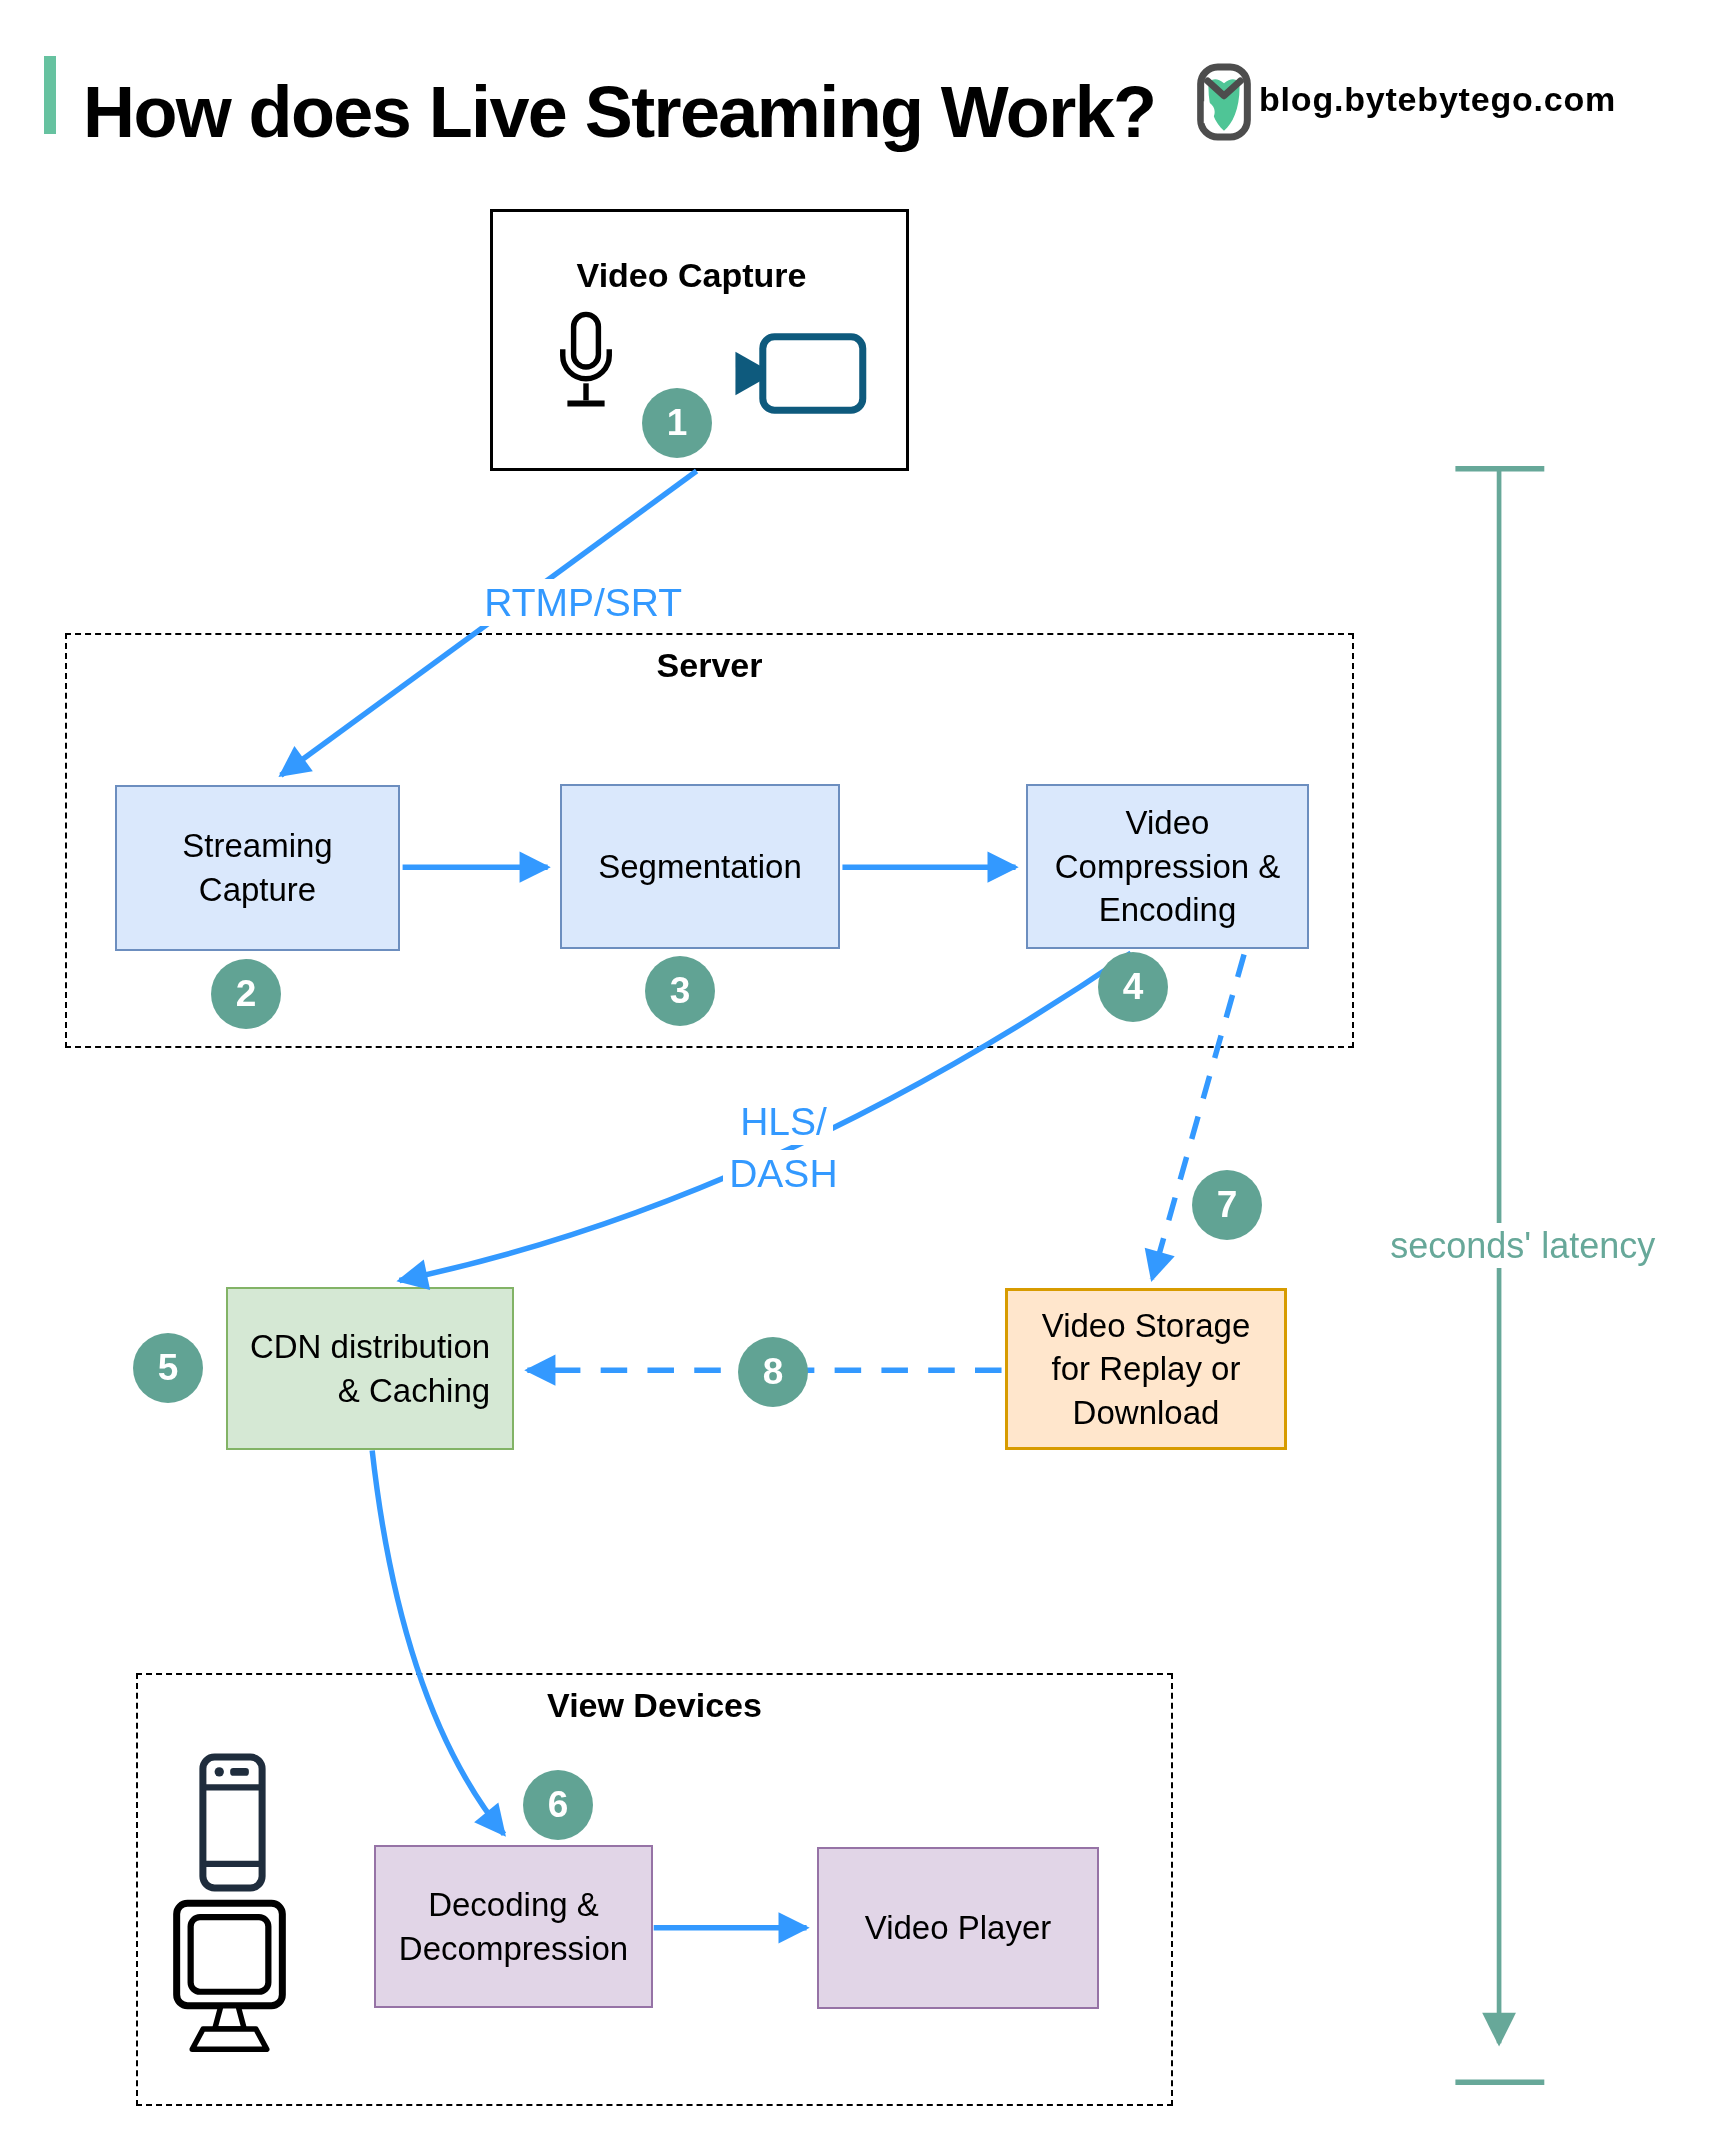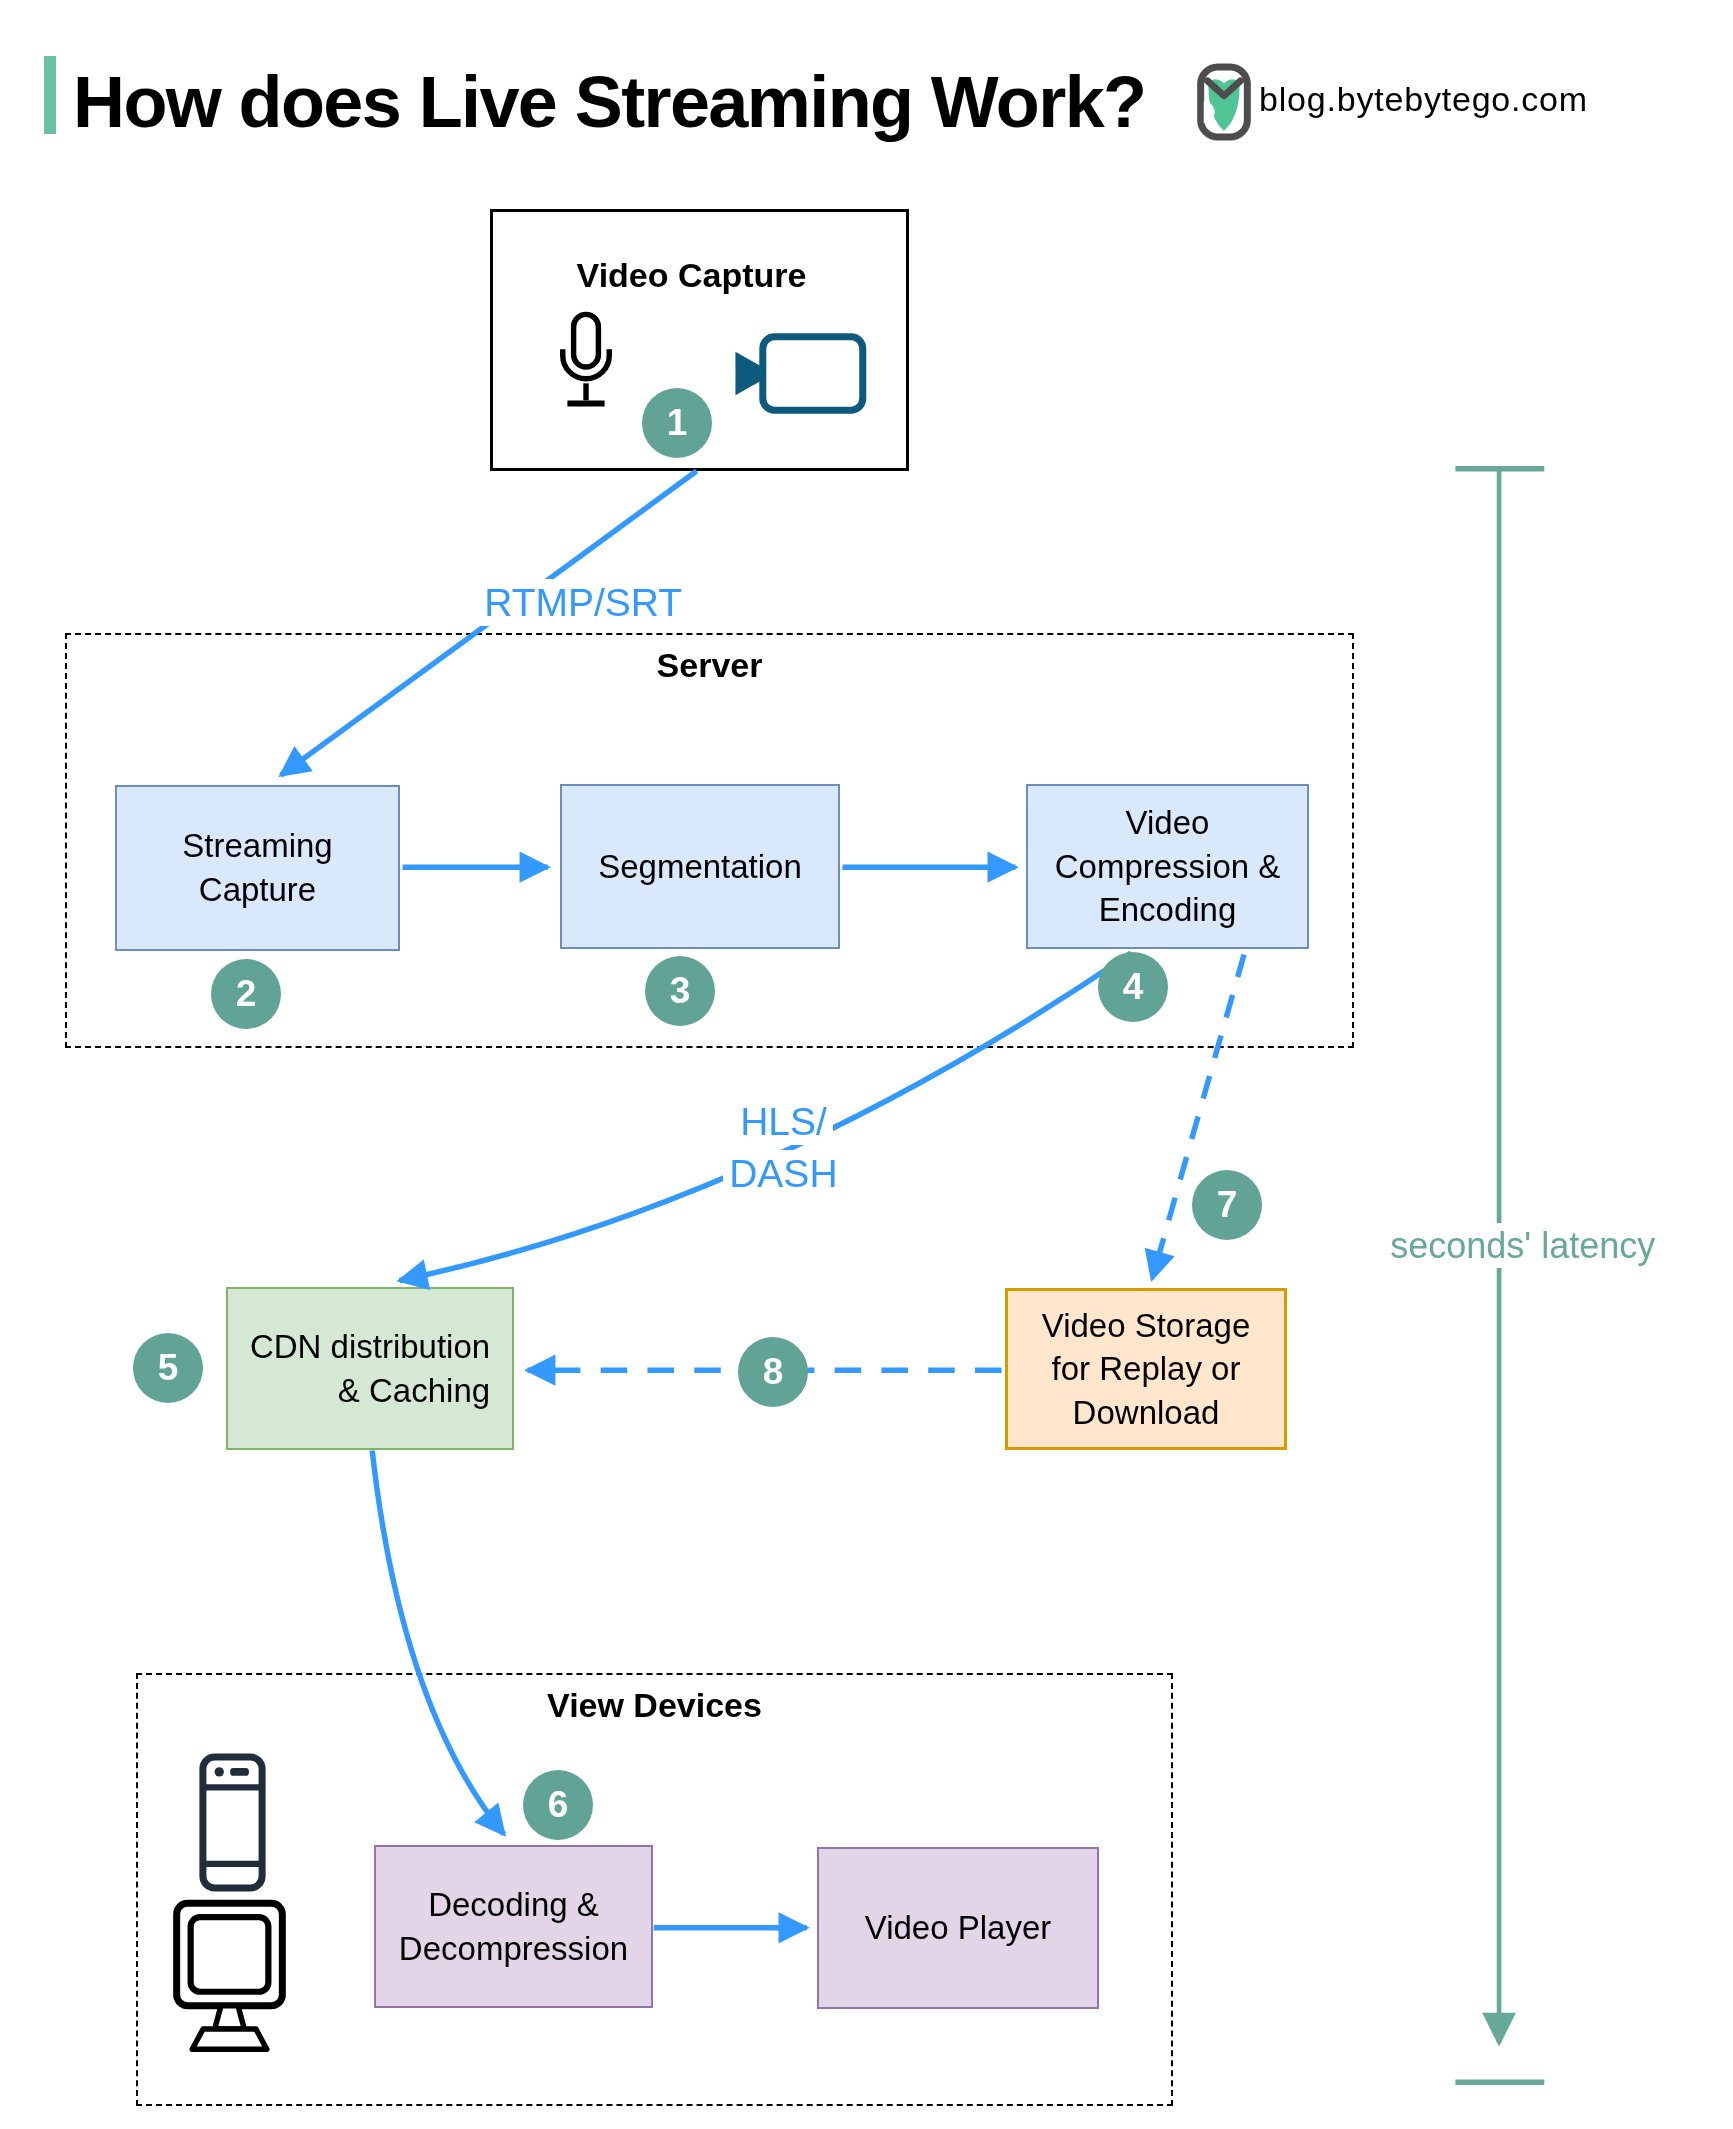--- a/index.html
+++ b/index.html
@@ -10,21 +10,21 @@
     --node-orange-fill:#ffe6cc; --node-orange-border:#d79b00;
     --node-purple-fill:#e1d5e7; --node-purple-border:#9673a6;
   }
   html,body{margin:0;padding:0;background:#fff;}
   .canvas{position:relative;width:1734px;height:2129px;background:#fff;overflow:hidden;
           font-family:"Liberation Sans",sans-serif;color:#000;}
   .abs{position:absolute;}
   
   .title-bar{left:44px;top:56px;width:11.7px;height:78px;background:var(--title-bar-green,#66c2a0);}
   .page-title{left:67px;top:55px;font-size:72px;font-weight:bold;letter-spacing:-1.6px;white-space:nowrap;}
-  .brand-text{left:1259px;top:80px;font-size:34px;font-weight:normal;letter-spacing:0.8px;white-space:nowrap;}
+  .brand-text{left:1259px;top:80px;font-size:34px;font-weight:bold;letter-spacing:0.8px;white-space:nowrap;}
   
   .group{border:2.3px dashed #000;background:transparent;z-index:1;}
   .group-title{position:absolute;left:0;right:0;top:11px;text-align:center;font-size:34px;font-weight:bold;}
   .g-server{left:65px;top:633px;width:1285px;height:411px;}
   .g-view{left:136px;top:1673px;width:1033px;height:429px;}
   
   .vc-box{left:490px;top:209px;width:413px;height:256px;border:3.1px solid #000;background:#fff;z-index:1;}
   
   .node{display:flex;align-items:center;justify-content:center;text-align:center;
         font-size:33px;line-height:1.32;z-index:1;}
@@ -61,21 +61,21 @@
   .b4{left:1098px;top:952px;} .b5{left:133px;top:1333px;} .b6{left:523px;top:1770px;}
   .b7{left:1192px;top:1170px;} .b8{left:738px;top:1337px;}
   .vc-title{position:absolute;left:0;right:16px;top:20px;text-align:center;font-size:34px;font-weight:bold;margin-top:24px;}
 </style>
 </head>
 <body>
 
 <div class="canvas">
 
   <div class="abs title-bar"></div>
-  <h1 class="abs page-title" style="margin:6px;text-align:right;">How does Live Streaming Work?</h1>
+  <h1 class="abs page-title" style="margin:16px;text-align:right;">How does Live Streaming Work?</h1>
 
   <svg class="abs" style="left:1196px;top:62px;" width="56" height="80" viewBox="0 0 72 102">
     <rect x="6" y="6" width="60" height="90" rx="22" fill="#ffffff" stroke="#4d4d4d" stroke-width="9"></rect>
     <path d="M16 32 C16 21 26 18 36 27 C46 18 56 21 56 32 C56 60 47 79 36 88 C25 79 16 60 16 32 Z" fill="#4fc596"></path>
     <path d="M15 24 L36 43 L57 24" fill="none" stroke="#4d4d4d" stroke-width="9" stroke-linecap="round" stroke-linejoin="round"></path>
     <path d="M10 50 a14 14 0 0 1 0 28 Z" fill="#ffffff"></path>
   </svg>
   <div class="abs brand-text">blog.bytebytego.com</div>
 
   <div class="abs vc-box">

